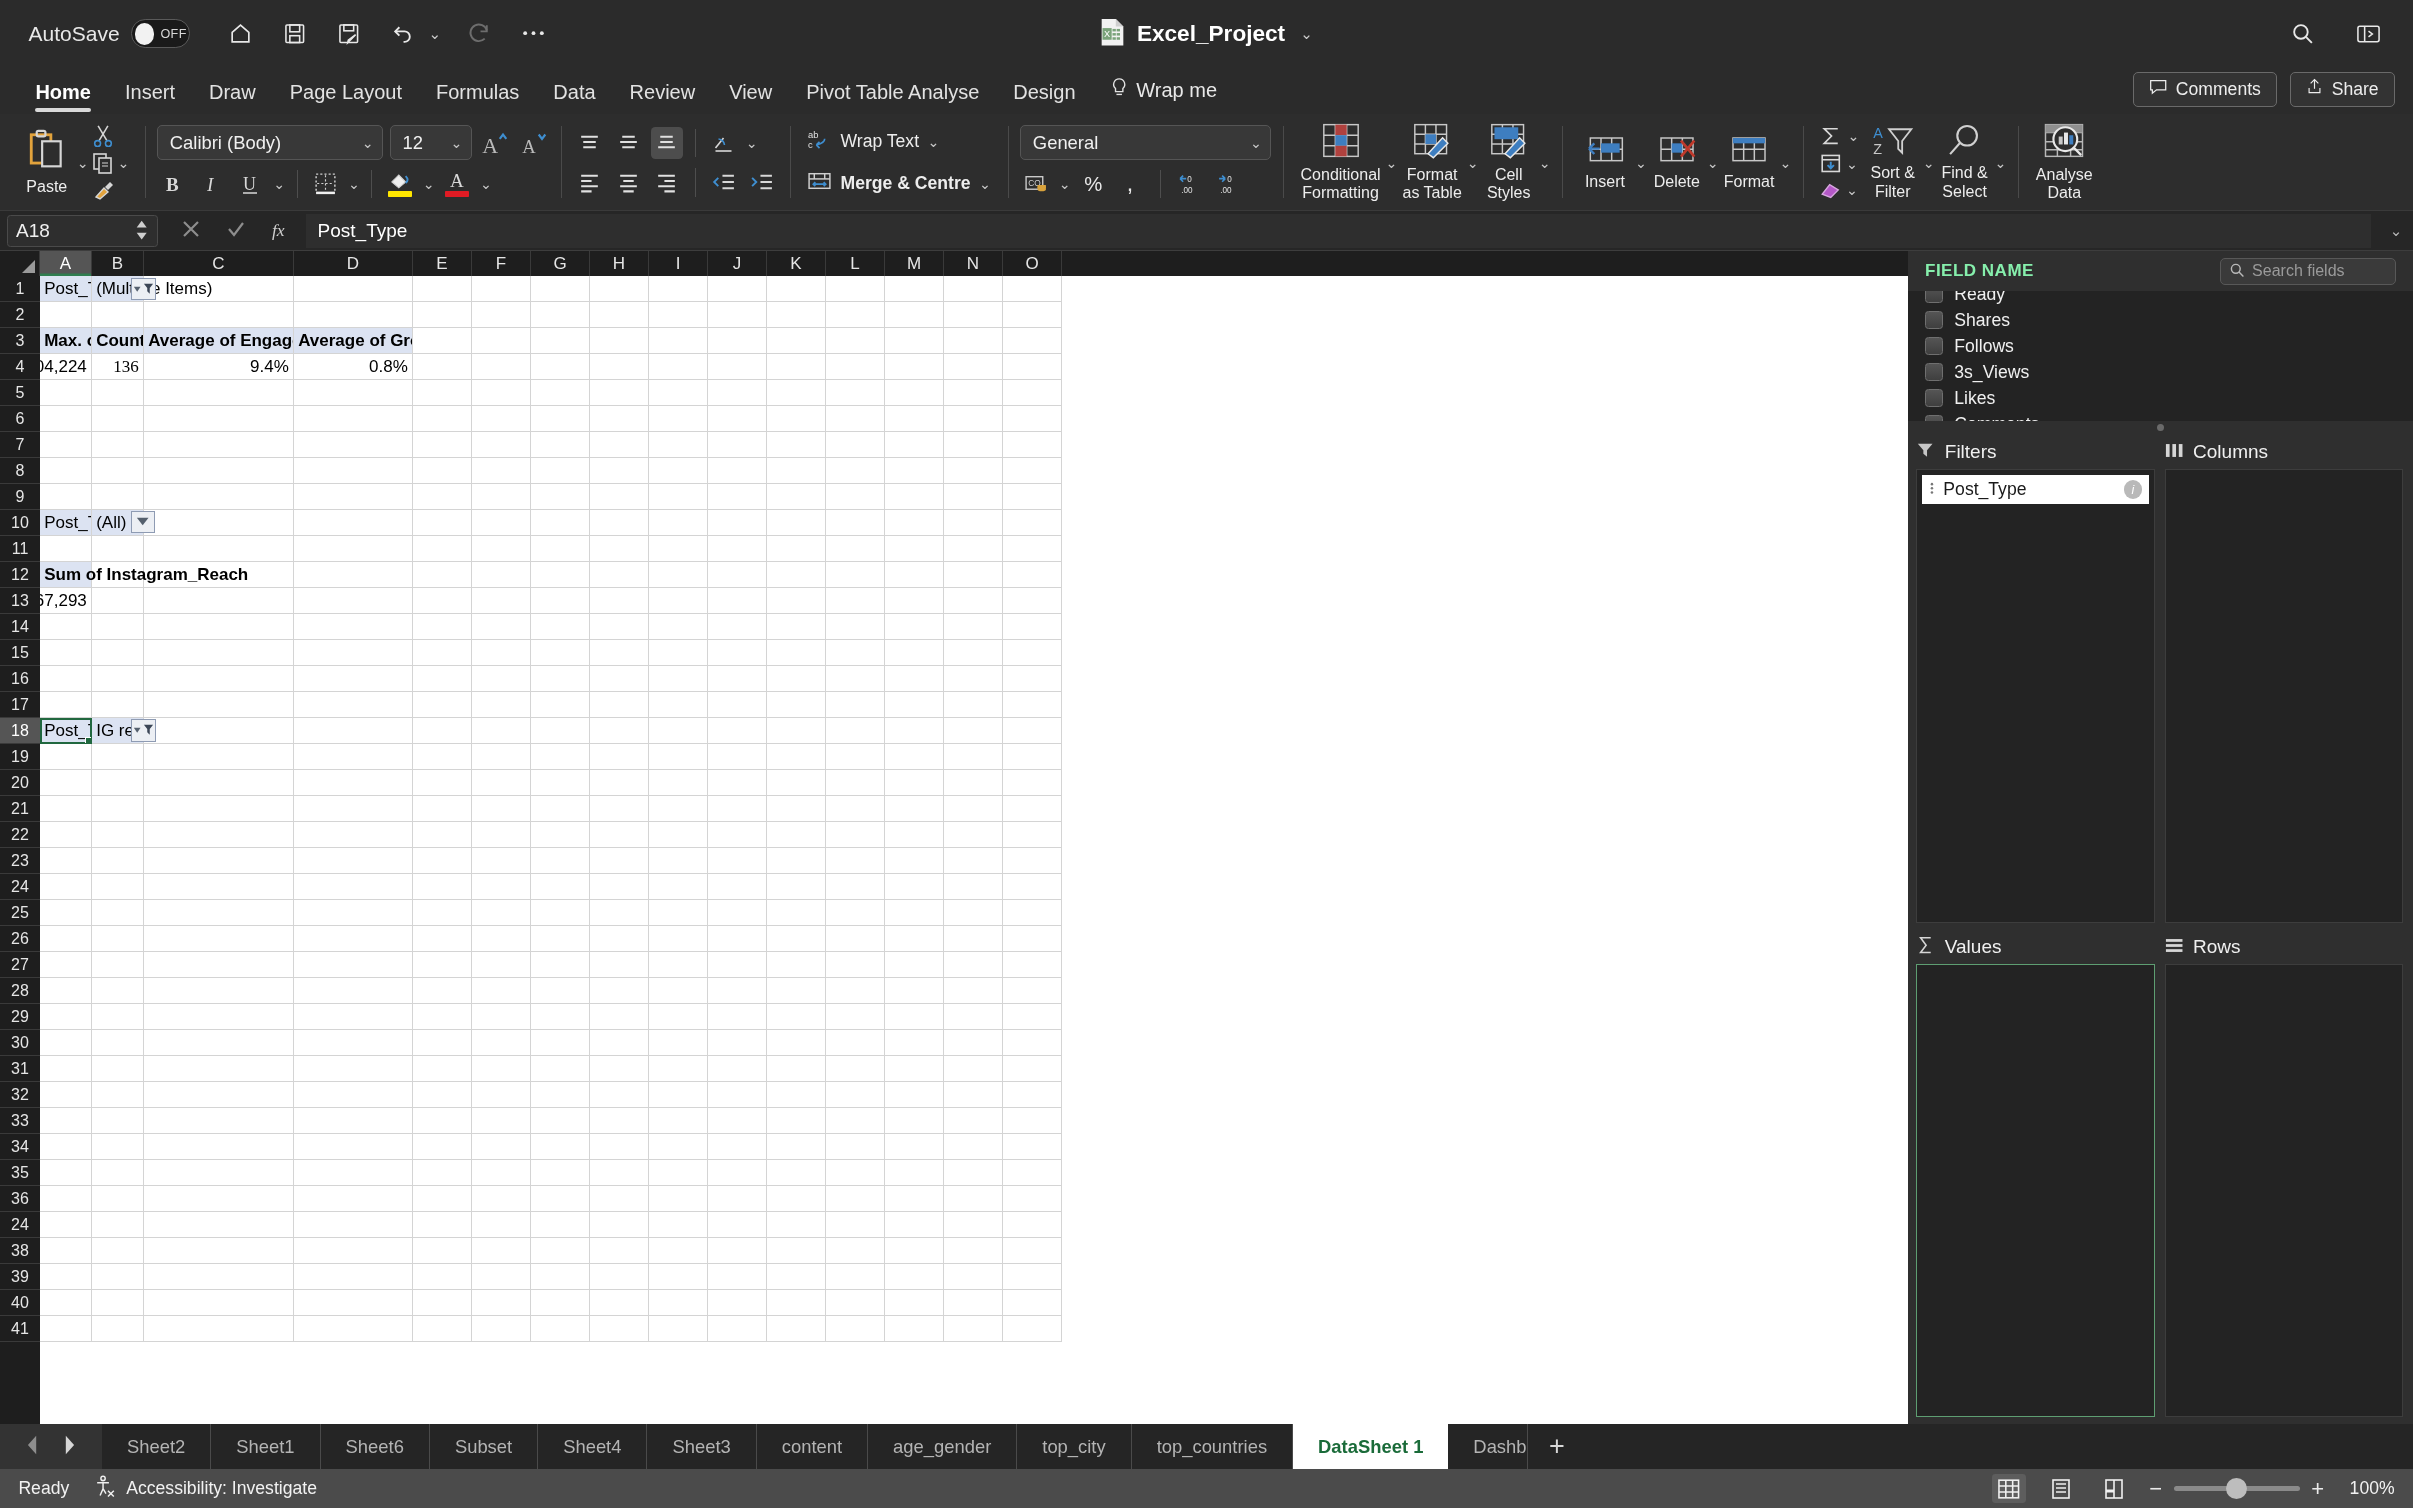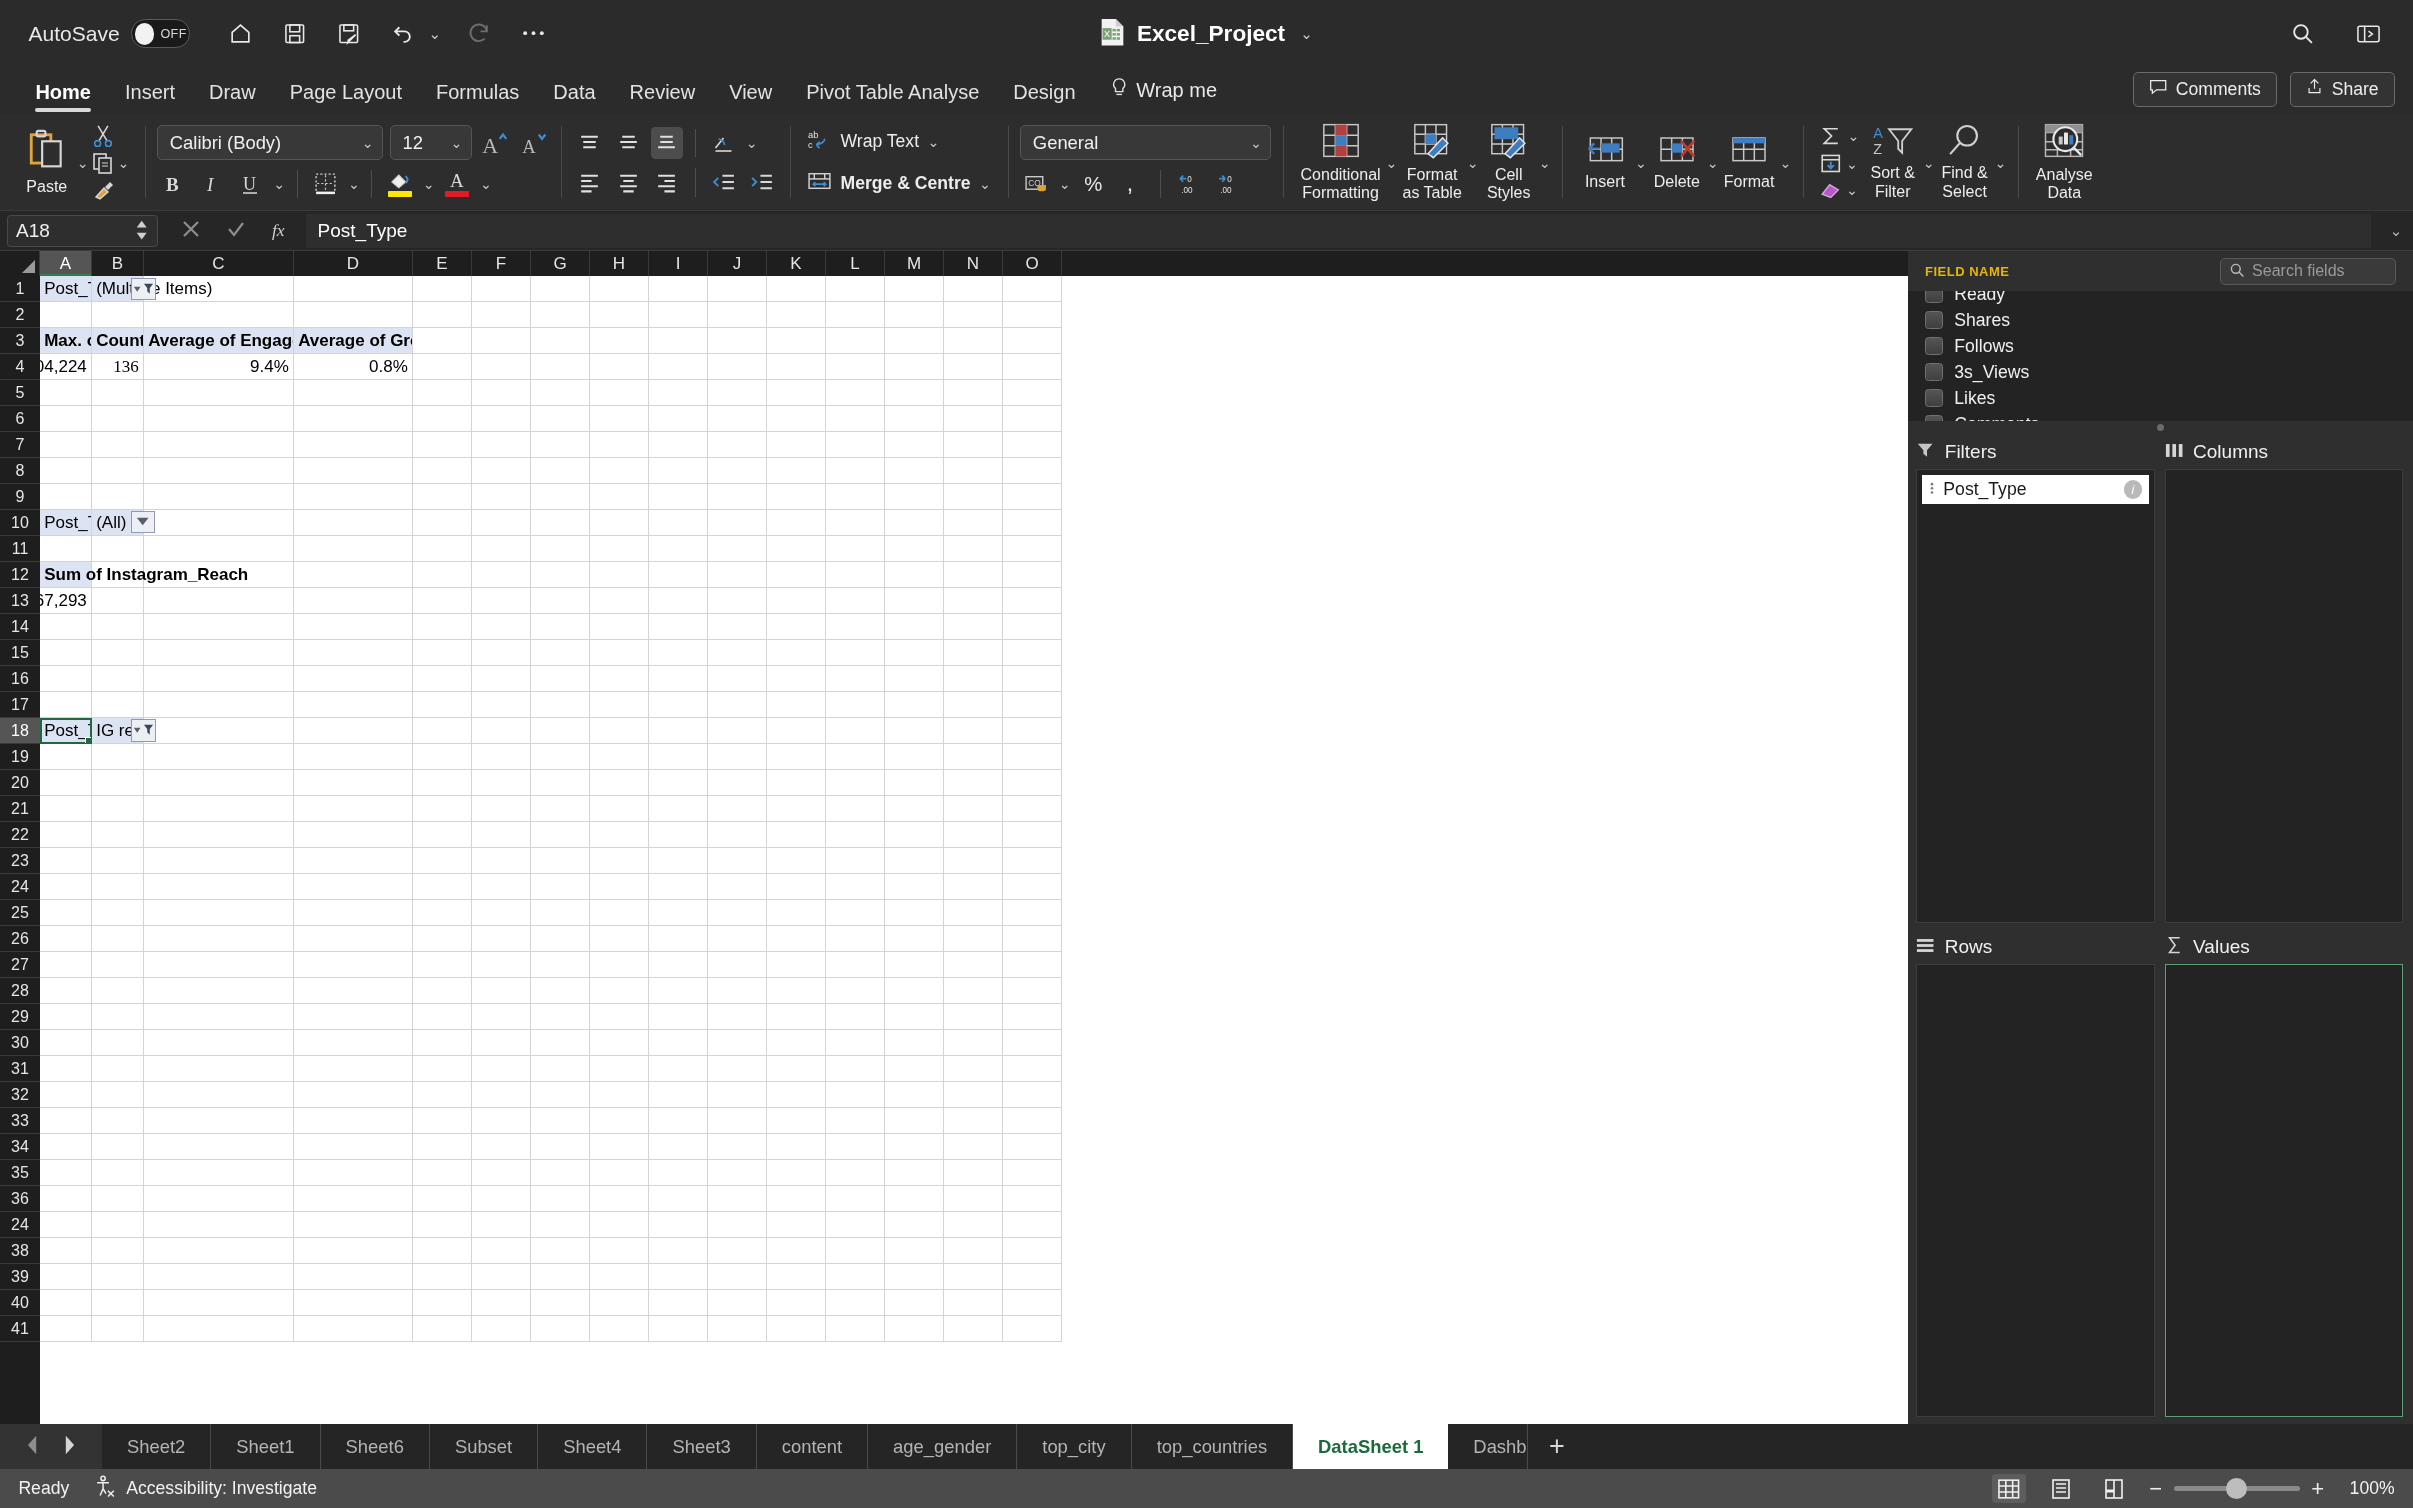--- a/index.html
+++ b/index.html
@@ -153,21 +153,21 @@
   .pivot-head {
     height: 37px; display: flex; align-items: center; padding: 0 17px; flex: 0 0 37px;
     border-bottom: 0.8px solid #3d3d3d;
   }
   .pivot-title { font-size: 21px; font-weight: bold; color: #f2f2f2; }
   .close-circ {
     margin-left: auto; width: 23.5px; height: 23.5px; border-radius: 50%; background: #6d6d6d;
     color: #1f1f1f; font-size: 16px; display: flex; align-items: center; justify-content: center; cursor: pointer;
   }
   .pivot-sub { height: 40px; display: flex; align-items: center; padding: 0 17px; flex: 0 0 40px; }
-  .fieldname-lbl { font-size: 13px; font-weight: bold; color: #eab308; letter-spacing: 0.5px; }
+  .fieldname-lbl { font-size: 17px; font-weight: bold; color: #86efac; letter-spacing: 0.5px; }
   .search-box {
     margin-left: auto; width: 176px; height: 27px; border: 0.8px solid #585858; border-radius: 5px;
     background: #3a3a3a; display: flex; align-items: center; gap: 6.7px; padding: 0 8.4px;
   }
   .search-ph { font-size: 16px; color: #9a9a9a; }
   .field-list { flex: 0 0 130px; overflow: hidden; background: #232323; position: relative; }
   .field-item { height: 26px; display: flex; align-items: center; gap: 11.7px; padding: 0 17px; cursor: pointer; }
   .fchk {
     width: 17.6px; height: 17.6px; border-radius: 3.4px; border: 0.8px solid #6f6f6f;
     background: linear-gradient(#555, #3f3f3f); flex: 0 0 17.6px;
@@ -1613,37 +1613,37 @@
                   <rect x="1" y="1" width="4" height="14"></rect>
                   <rect x="8" y="1" width="4" height="14"></rect>
                   <rect x="15" y="1" width="4" height="14"></rect>
                 </svg></span>
               <span class="area-title">Columns</span>
             </div>
             <div class="area-box"></div>
           </div>
           <div class="area">
             <div class="area-hdr">
+              <span><svg width="18.4" height="18.4" viewBox="0 0 20 20" fill="none" stroke="#d6d6d6" stroke-width="1.7">
+                  <path d="M16 2 H5 L11 10 L5 18 H16"></path>
+                </svg></span>
+              <span class="area-title">Values</span>
+            </div>
+            <div class="area-box hi"></div>
+          </div>
+          <div class="area">
+            <div class="area-hdr">
               <span><svg width="18.4" height="15" viewBox="0 0 20 16" fill="#d6d6d6">
                   <rect x="1" y="1" width="18" height="3"></rect>
                   <rect x="1" y="6.5" width="18" height="3"></rect>
                   <rect x="1" y="12" width="18" height="3"></rect>
                 </svg></span>
               <span class="area-title">Rows</span>
             </div>
             <div class="area-box"></div>
-          </div>
-          <div class="area">
-            <div class="area-hdr">
-              <span><svg width="18.4" height="18.4" viewBox="0 0 20 20" fill="none" stroke="#d6d6d6" stroke-width="1.7">
-                  <path d="M16 2 H5 L11 10 L5 18 H16"></path>
-                </svg></span>
-              <span class="area-title">Values</span>
-            </div>
-            <div class="area-box hi"></div>
           </div>
         </div>
     </div>
   </div>
 
   <div class="sheetbar">
     <div class="nav-arrows">
       <span><svg width="15" height="22" viewBox="0 0 16 24">
             <path d="M12 2 L3 12 L12 22 Z" fill="#8e8e8e"></path>
           </svg></span>

